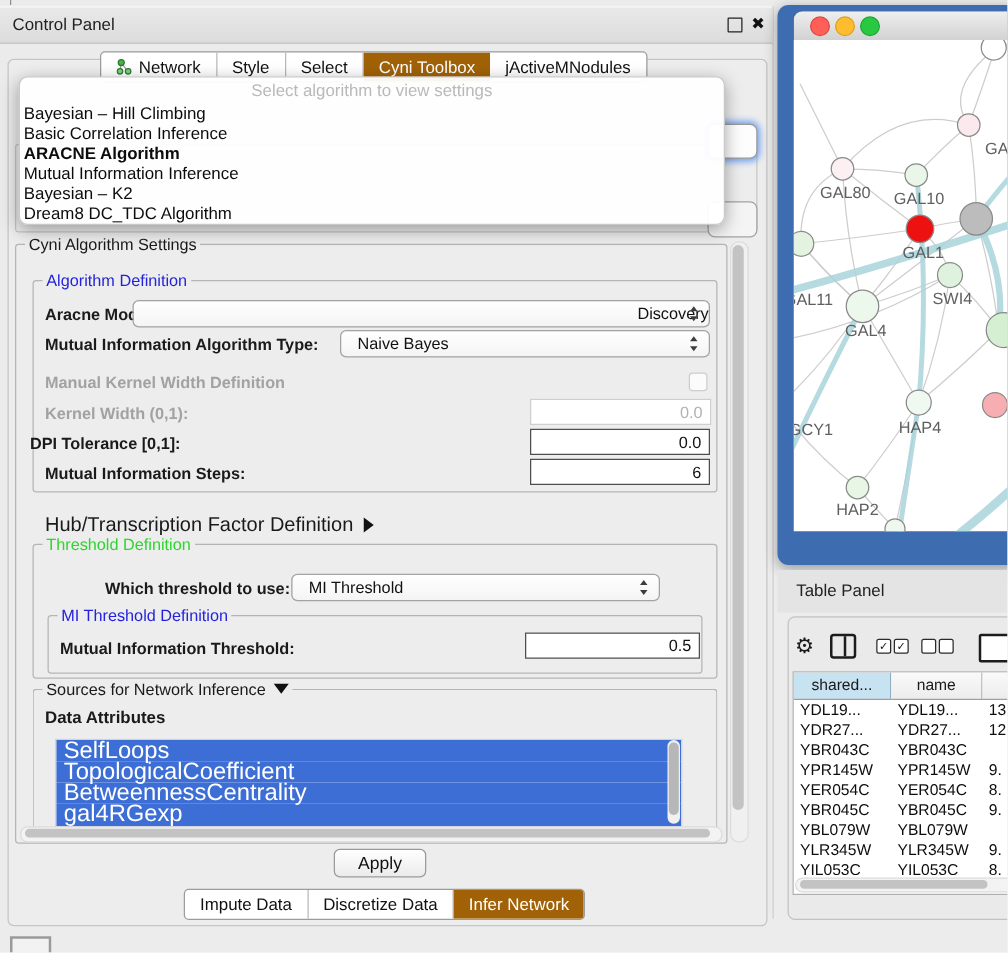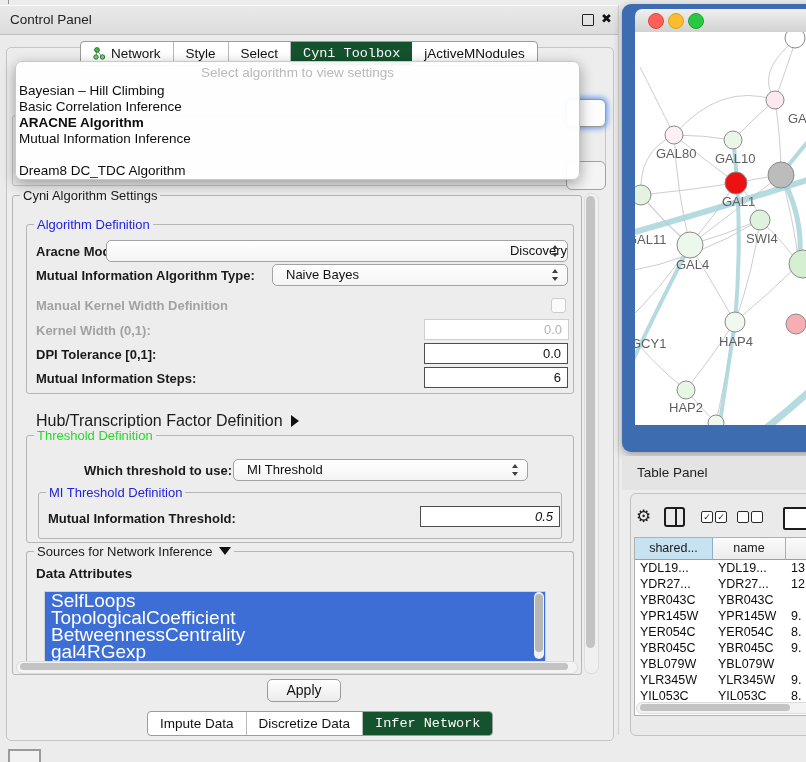--- a/index.html
+++ b/index.html
@@ -12,21 +12,21 @@
                border-bottom:1px solid #bdbdbd;border-top:1px solid #f8f8f8;}
   .cp-title{left:10px;top:6px;font-size:13.5px;color:#222;}
   .win-float{right:24px;top:8px;width:10px;height:10px;border:1.6px solid #222;border-radius:1px;cursor:pointer;}
   .win-close{right:6px;top:5px;font-size:13px;font-weight:bold;color:#111;cursor:pointer;}
   .cp-body{left:6px;top:42px;width:606px;height:692px;border:1px solid #c5c5c5;border-radius:5px;background:#ededed;}
   
   .seg{display:flex;height:23px;background:#fff;border:1px solid #9c9c9c;border-radius:4px;overflow:hidden;}
   .seg .tab{display:flex;align-items:center;gap:5px;padding:0 12px;font-size:13.5px;color:#111;
             border-right:1px solid #b9b9b9;cursor:pointer;white-space:nowrap;}
   .seg .tab:last-child{border-right:none;}
-  .seg .tab.sel{background:#14532d;color:#fff;border-right:none;font-family:Liberation Mono, monospace;}
+  .seg .tab.sel{background:#a16207;color:#fff;border-right:none;}
   .top-tabs{left:80px;top:36px;}
   .bot-tabs{left:147px;top:706px;}
   
   .ghost-box{left:12px;top:110px;width:592px;height:69px;border:1px solid #c6c6c6;border-radius:3px;}
   .stub1{left:566px;top:94px;width:38px;height:26px;border:1px solid #9a9a9a;border-radius:6px;background:#fdfdfd;
          box-shadow:0 0 5px 2px rgba(100,150,240,.85);}
   .stub2{left:566px;top:156px;width:38px;height:27px;border:1px solid #a2a2a2;border-radius:6px;background:#f4f4f4;}
   
   .popup{left:15px;top:56px;width:563px;height:117px;background:rgba(255,255,255,.95);
          border:1px solid #c9c9c9;border-radius:7px;box-shadow:0 4px 14px rgba(0,0,0,.35);z-index:30;}
@@ -138,20 +138,21 @@
           <span>jActiveMNodules</span>
         </div>
     </div>
 
     <div class="abs popup">
       <div class="abs popup-head">Select algorithm to view settings</div>
       <div class="abs popup-item" style="top:21px">Bayesian – Hill Climbing</div>
       <div class="abs popup-item" style="top:37px">Basic Correlation Inference</div>
       <div class="abs popup-item bold" style="top:53px">ARACNE Algorithm</div>
       <div class="abs popup-item" style="top:69px">Mutual Information Inference</div>
+      <div class="abs popup-item" style="top:85px">Bayesian – K2</div>
       <div class="abs popup-item" style="top:101px">Dream8 DC_TDC Algorithm</div>
     </div>
 
     <div class="abs grp" style="left:12px;top:190px;width:568px;height:478px;">
       <span class="legend">Cyni Algorithm Settings</span>
     </div>
 
     <div class="abs grp" style="left:26px;top:219px;width:546px;height:168px;">
       <span class="legend blue">Algorithm Definition</span>
     </div>
@@ -162,42 +163,42 @@
     </div>
     <span class="abs lbl" style="left:36px;top:263px;">Mutual Information Algorithm Type:</span>
     <div class="abs combo" style="left:272px;top:259px;width:281px;height:20px;">
       <span>Naive Bayes</span>
       <span class="spin"></span>
     </div>
     <span class="abs lbl dis" style="left:36px;top:293px;">Manual Kernel Width Definition</span>
     <div class="abs chk" style="left:551px;top:293px;"></div>
     <span class="abs lbl dis" style="left:36px;top:318px;">Kernel Width (0,1):</span>
     <div class="abs fld dis" style="left:424px;top:314px;width:137px;height:19px;">0.0</div>
-    <span class="abs lbl" style="left:36px;top:342px;">DPI Tolerance [0,1]:</span>
+    <span class="abs lbl" style="left:24px;top:342px;">DPI Tolerance [0,1]:</span>
     <div class="abs fld dark" style="left:424px;top:338px;width:136px;height:19px;">0.0</div>
     <span class="abs lbl" style="left:36px;top:366px;">Mutual Information Steps:</span>
     <div class="abs fld dark" style="left:424px;top:362px;width:136px;height:19px;">6</div>
 
     <span class="abs" style="left:36px;top:407px;font-size:16px;">
       <span>Hub/Transcription Factor Definition</span><span class="tri-r"></span>
     </span>
 
     <div class="abs grp" style="left:26px;top:430px;width:546px;height:106px;">
       <span class="legend green">Threshold Definition</span>
     </div>
     <span class="abs lbl" style="left:84px;top:458px;">Which threshold to use:</span>
     <div class="abs combo" style="left:233px;top:454px;width:280px;height:20px;">
       <span>MI Threshold</span>
       <span class="spin"></span>
     </div>
     <div class="abs grp" style="left:38px;top:487px;width:522px;height:45px;">
       <span class="legend blue">MI Threshold Definition</span>
     </div>
     <span class="abs lbl" style="left:48px;top:506px;">Mutual Information Threshold:</span>
-    <div class="abs fld dark" style="left:420px;top:501px;width:132px;height:19px;font-style:italic;">0.5</div>
+    <div class="abs fld dark" style="left:420px;top:501px;width:132px;height:19px;">0.5</div>
 
     <div class="abs grp" style="left:26px;top:546px;width:546px;height:121px;border-bottom:none;">
       <span class="legend"><span>Sources for Network Inference</span><span class="tri-d"></span></span>
     </div>
     <span class="abs lbl" style="left:36px;top:561px;font-size:13.5px;">Data Attributes</span>
     <div class="abs attr-list">
       <div class="attr-item">SelfLoops</div>
       <div class="attr-item">TopologicalCoefficient</div>
       <div class="attr-item">BetweennessCentrality</div>
       <div class="attr-item">gal4RGexp</div>

